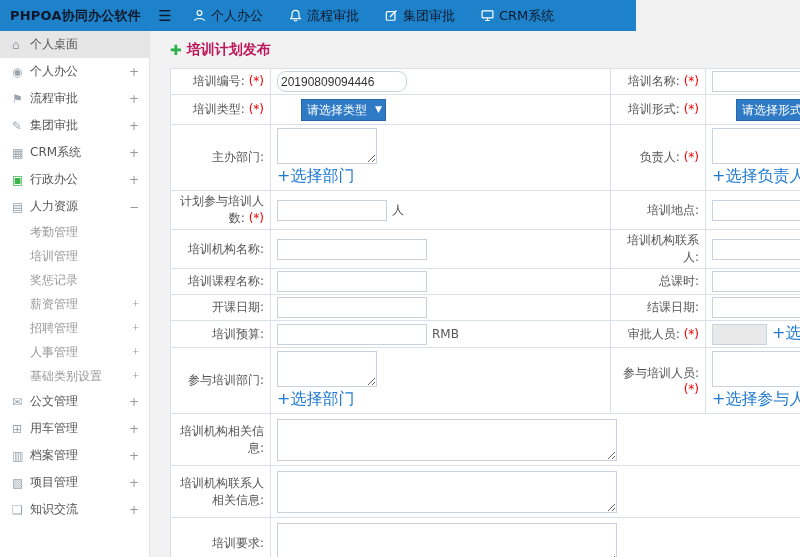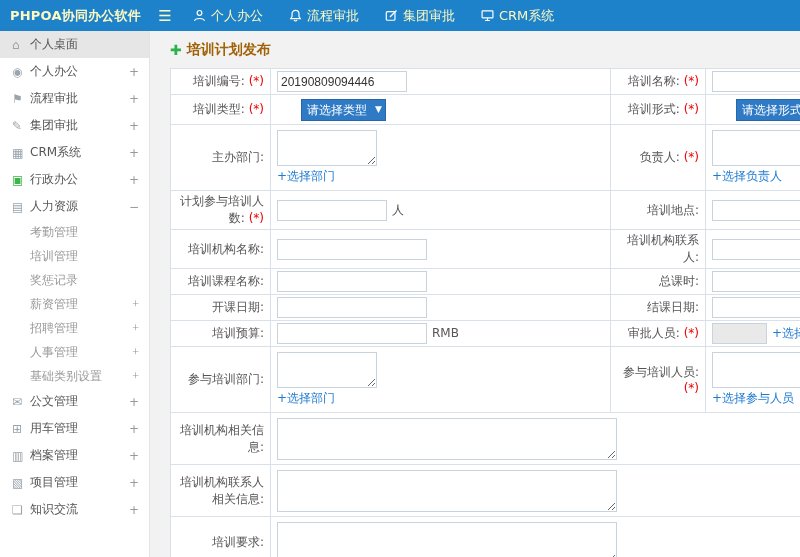--- a/index.html
+++ b/index.html
@@ -1,56 +1,56 @@
 <!DOCTYPE html>
 <html><head>
 <meta charset="utf-8">
 <style>
   *{margin:0;padding:0;box-sizing:border-box;}
   html,body{width:800px;height:557px;overflow:hidden;}
   body{font-family:"DejaVu Sans","Liberation Sans",sans-serif;font-size:12px;background:#f2f2f2;position:relative;}
 
   
-  .header{position:absolute;top:0;left:0;width:800px;height:31px;background:#1d82c9;display:flex;align-items:center;color:#fef9c3;z-index:5;}
+  .header{position:absolute;top:0;left:0;width:636px;height:31px;background:#1d82c9;display:flex;align-items:center;color:#0f172a;z-index:5;}
   .logo{width:150px;padding-left:10px;font-weight:bold;font-size:13px;letter-spacing:.2px;white-space:nowrap;}
   .hamburger{width:30px;text-align:center;font-size:15px;cursor:pointer;}
   .nav{display:flex;height:31px;}
   .nav-item{display:flex;align-items:center;gap:5px;padding:0 13px;font-size:13px;cursor:pointer;white-space:nowrap;}
   .nav-ic{display:inline-flex;align-items:center;}
   .caret{font-size:9px;margin-left:2px;}
 
   
   .sidebar{position:absolute;top:31px;left:0;width:150px;bottom:0;background:#ffffff;border-right:1px solid #e3e3e3;overflow:hidden;}
   .side-item{height:27px;display:flex;align-items:center;padding:0 10px 0 12px;color:#555;cursor:pointer;white-space:nowrap;}
   .side-item.active{background:#e6e6e6;}
   .side-item.sub{height:24px;padding-left:30px;color:#999;font-family:Liberation Serif, serif;}
   .s-ic{width:18px;color:#9aa4ad;font-size:12px;}
   .s-lbl{flex:1;font-size:12px;}
   .s-suf{color:#999;font-size:12px;width:10px;text-align:right;}
 
   
   .main{position:absolute;left:150px;top:31px;right:0;bottom:0;background:#f2f2f2;padding:10px 0 0 20px;overflow:hidden;}
   .title-row{display:flex;align-items:center;gap:5px;margin-bottom:9px;}
   .plus{color:#2db14a;font-weight:bold;font-size:14px;}
-  .page-title{font-size:14px;font-weight:bold;color:#a16207;}
+  .page-title{font-size:14px;font-weight:bold;color:#be185d;}
 
   
   table.form{border-collapse:collapse;background:#fff;table-layout:fixed;width:1000px;}
   table.form td{border:1px solid #d9e0e8;font-size:12px;color:#555;padding:2px 6px;vertical-align:middle;overflow:hidden;}
   td.lab{text-align:right;padding-right:7px;font-size:11px;color:#666;}
   .req{color:#ee0000;}
   tr.r-sm td{height:26px;}
   tr.r-md td{height:30px;}
   tr.r-ta td{height:66px;margin-top:28px;}
   tr.r-lg td{height:52px;}
   input[type=text]{height:21px;border:1px solid #c9d3de;font-size:12px;padding:0 3px;background:#fff;color:#333;vertical-align:middle;}
   input[type=text].ro{background:#e9e9e9;}
   textarea{border:1px solid #c9d3de;resize:both;background:#fff;display:inline-block;vertical-align:middle;}
   .sfx{color:#555;margin-left:5px;}
-  a.lnk{color:#1f7ad1;text-decoration:none;font-size:12px;margin-left:5px;cursor:pointer;white-space:nowrap;}
+  a.lnk{color:#1f7ad1;text-decoration:none;font-size:16px;margin-left:5px;cursor:pointer;white-space:nowrap;}
   .link-row{margin-top:2px;}
   .link-row a.lnk{margin-left:0;}
   .selwrap{position:relative;display:inline-block;padding-left:24px;}
   .selwrap select{appearance:none;-webkit-appearance:none;background:#2f7ac5;color:#fff;border:1px solid #2766a8;font-size:12px;padding:2px 18px 2px 5px;height:22px;cursor:pointer;}
   .selwrap:after{content:"▼";position:absolute;right:4px;top:5px;font-size:9px;color:#fff;pointer-events:none;}
 </style>
 </head>
 <body>
 
 <div class="header">
@@ -197,21 +197,21 @@
   <table class="form">
     <colgroup>
       <col style="width:100px">
         <col style="width:340px">
         <col style="width:95px">
         <col style="width:465px">
     </colgroup>
     <tbody>
         <tr class="r-sm">
           <td class="lab"><span>培训编号:</span><span class="req"> (*)</span></td>
-          <td class="fld"><input type="text" value="20190809094446" style="width: 130px;"></td>
+          <td class="fld"><input type="text" value="20190809094446" style="width: 130px; border-radius: 9px;"></td>
           <td class="lab"><span>培训名称:</span><span class="req"> (*)</span></td>
           <td class="fld"><input type="text" style="width: 160px;"></td>
         </tr>
         <tr class="r-md">
           <td class="lab"><span>培训类型:</span><span class="req"> (*)</span></td>
           <td class="fld"><span class="selwrap"><select><option>请选择类型</option></select></span></td>
           <td class="lab"><span>培训形式:</span><span class="req"> (*)</span></td>
           <td class="fld"><span class="selwrap"><select><option>请选择形式</option></select></span></td>
         </tr>
         <tr class="r-ta">

